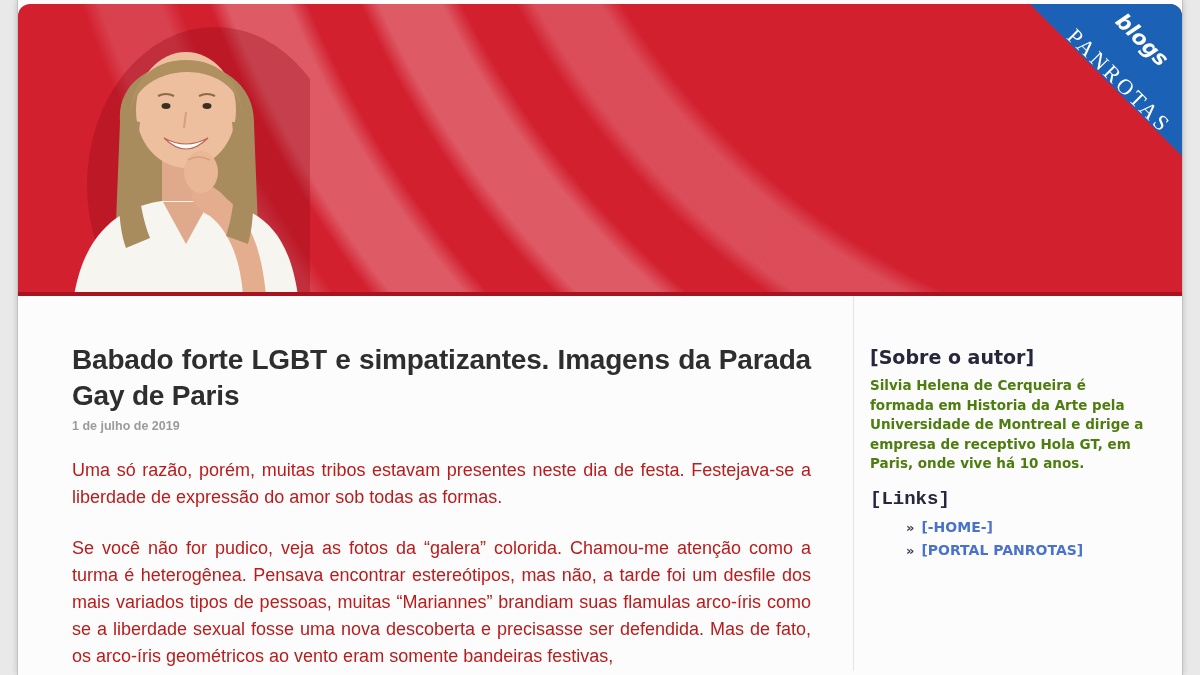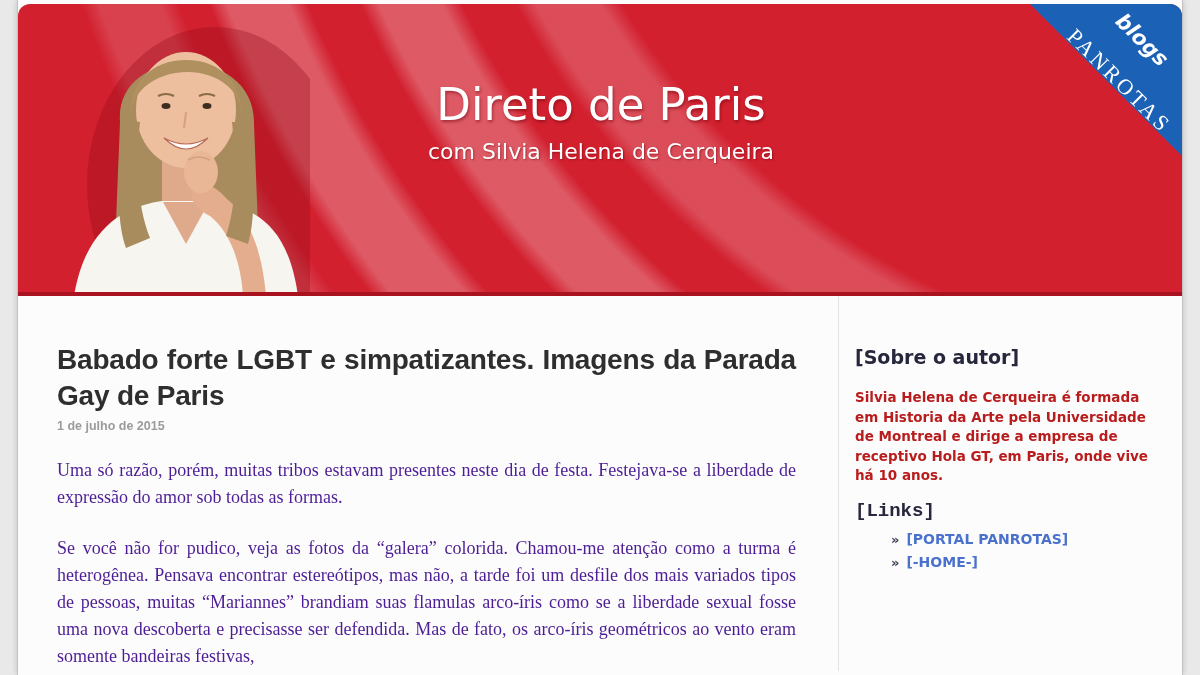--- a/index.html
+++ b/index.html
@@ -69,62 +69,58 @@
   .ribbon-panrotas {
     position: absolute; left: 0; top: 64px; width: 178px;
     text-align: center; transform: rotate(45deg);
     color: #fff; font-family: "Liberation Serif", serif;
     font-size: 22px; letter-spacing: 3px;
   }
   
   .portrait { position: absolute; left: 42px; top: 6px; width: 250px; height: 286px; }
   
   .content { display: flex; height: 375px; overflow: hidden; }
-  .main { width: 820px; padding: 46px 42px 0 39px; }
+  .main { width: 820px; padding: 46px 42px 0 39px; margin-left: 15px; }
   .article-title {
     margin: 0; font-size: 28px; line-height: 1.29; font-weight: bold;
     color: #2e2e2e; text-align: justify; letter-spacing: -0.2px;
   }
   .article-date { margin-top: 5px; font-size: 12.5px; font-weight: bold; color: #9b9b9b; }
   .article-paragraph {
     margin: 24px 0 0; font-size: 18px; line-height: 1.5;
-    color: #4c1d95; text-align: justify; font-family: Liberation Serif, serif;
+    color: #b91c1c; text-align: justify;
   }
   
   .sidebar {
     flex: 1; border-left: 1px solid #e4e4e4;
     padding: 50px 28px 0 16px;
     font-family: "DejaVu Sans", sans-serif;
   }
   .side-heading { font-size: 19px; font-weight: bold; color: #26263c; }
   .bio {
-    margin-top: 20px; font-size: 13.5px; line-height: 1.45;
-    font-weight: bold; color: #b91c1c; max-width: 310px;
+    margin-top: 8px; font-size: 13.5px; line-height: 1.45;
+    font-weight: bold; color: #4d7c0f; max-width: 310px;
   }
   .disclaimer {
     margin-top: 16px; font-size: 13.5px; line-height: 1.45;
     font-weight: bold; color: #3b3b55; max-width: 310px;
   }
   .links-heading { margin-top: 14px; font-family: Liberation Mono, monospace; }
   .links-list { list-style: none; margin: 9px 0 0; padding: 0 0 0 36px; }
   .links-list li { margin-bottom: 7px; font-size: 14px; font-weight: bold; white-space: nowrap; }
   .link-bullet { color: #3b3b55; margin-right: 7px; font-size: 13px; }
   .link-label { color: #4a72cc; cursor: pointer; text-decoration: none; }
 </style>
 </head>
 <body>
 
 <div class="page-frame">
 
   <div class="banner">
 
-    <div class="banner-title-block">
-      <div class="banner-title">Direto de Paris</div>
-      <div class="banner-subtitle">com Silvia Helena de Cerqueira</div>
-    </div>
 
     <div class="ribbon">
       <span class="ribbon-blogs">blogs</span>
       <span class="ribbon-panrotas">PANROTAS</span>
     </div>
 
     <svg class="portrait" viewBox="0 0 250 286" aria-hidden="true">
 
       <ellipse cx="155" cy="175" rx="128" ry="158" fill="rgba(140,5,20,0.30)"></ellipse>
 
@@ -152,33 +148,33 @@
 
       <ellipse cx="141" cy="162" rx="17" ry="21" fill="#e9b795"></ellipse>
       <path d="M128,150 Q138,144 150,150" stroke="#d79f82" stroke-width="1.5" fill="none"></path>
     </svg>
   </div>
 
   <div class="content">
 
     <div class="main">
       <h1 class="article-title">Babado forte LGBT e simpatizantes. Imagens da Parada Gay de Paris</h1>
-      <div class="article-date">1 de julho de 2015</div>
+      <div class="article-date">1 de julho de 2019</div>
       <p class="article-paragraph">Uma só razão, porém, muitas tribos estavam presentes neste dia de festa. Festejava-se a liberdade de expressão do amor sob todas as formas.</p>
       <p class="article-paragraph">Se você não for pudico, veja as fotos da “galera” colorida. Chamou-me atenção como a turma é heterogênea. Pensava encontrar estereótipos, mas não, a tarde foi um desfile dos mais variados tipos de pessoas, muitas “Mariannes” brandiam suas flamulas arco-íris como se a liberdade sexual fosse uma nova descoberta e precisasse ser defendida. Mas de fato, os arco-íris geométricos ao vento eram somente bandeiras festivas,</p>
     </div>
 
     <div class="sidebar">
       <div class="side-heading">[Sobre o autor]</div>
       <div class="bio">Silvia Helena de Cerqueira é formada em Historia da Arte pela Universidade de Montreal e dirige a empresa de receptivo Hola GT, em Paris, onde vive há 10 anos.</div>
       <div class="side-heading links-heading">[Links]</div>
       <ul class="links-list">
         <li>
-          <span class="link-bullet">»</span><span class="link-label">[PORTAL PANROTAS]</span>
+          <span class="link-bullet">»</span><span class="link-label">[-HOME-]</span>
         </li>
         <li>
-          <span class="link-bullet">»</span><span class="link-label">[-HOME-]</span>
+          <span class="link-bullet">»</span><span class="link-label">[PORTAL PANROTAS]</span>
         </li>
       </ul>
     </div>
 
   </div>
 </div>
 
 </body></html>

